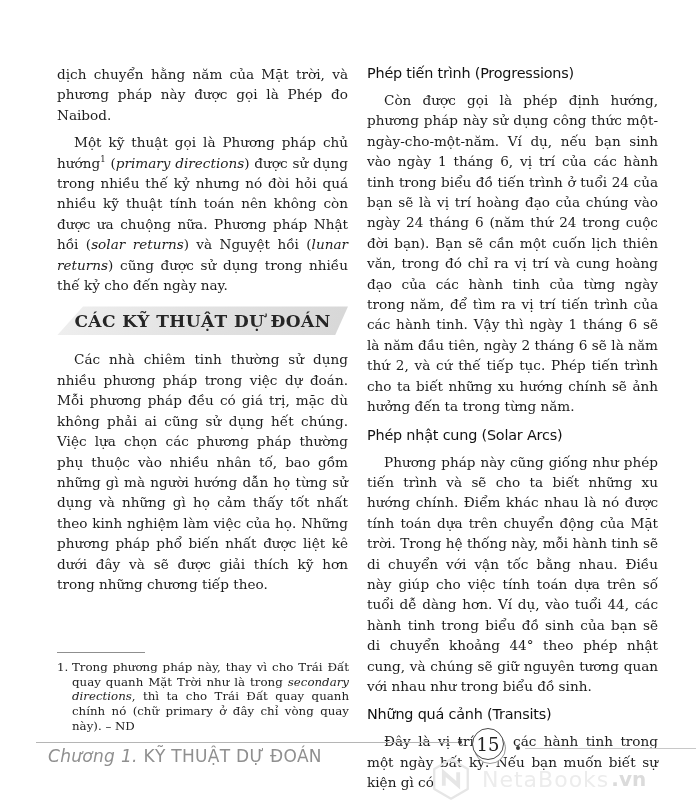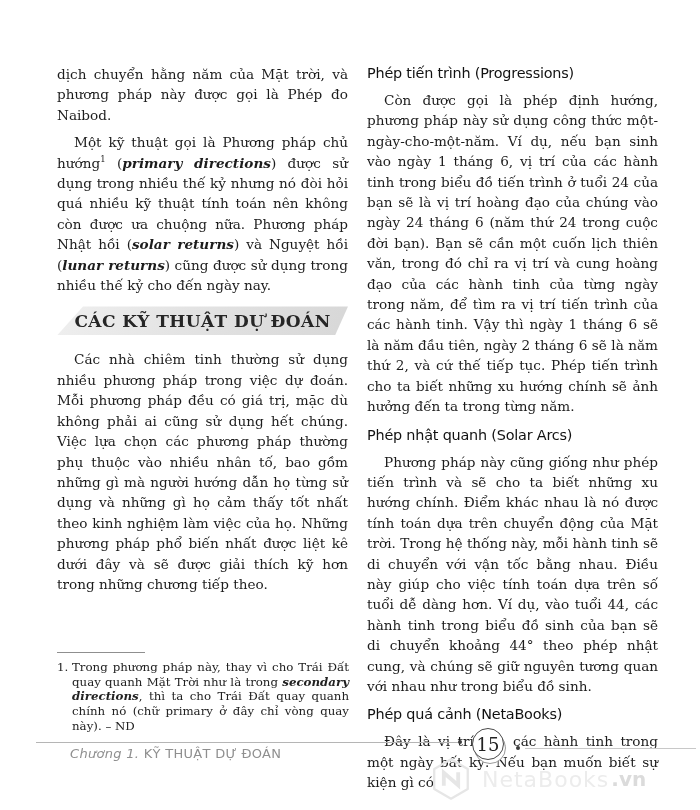--- a/index.html
+++ b/index.html
@@ -6,21 +6,21 @@
   .page{
     position:relative;width:700px;height:810px;background:#ffffff;overflow:hidden;
     font-family:"DejaVu Serif","Liberation Serif",serif;color:#1c1c1c;
     margin:0 auto;
   }
   .col{position:absolute;top:64px;width:291px;font-size:13.6px;line-height:20.4px;text-align:justify;}
   .col-left{left:57px;}
   .col-right{left:367px;}
   .col p{margin:0 0 7px 0;}
   .col p.indent{text-indent:17px;}
-  .it{font-style:italic;font-weight:bold;}
+  .it{font-style:italic;}
   .sup{font-size:0.62em;vertical-align:super;line-height:0;}
 
   .banner{
     height:29px;margin:11px 0 14px 0;
     background:linear-gradient(110deg,#efefef 0%,#e3e3e3 45%,#d7d7d7 100%);
     clip-path:polygon(26px 0,100% 0,calc(100% - 13px) 100%,0 100%);
     display:flex;align-items:center;justify-content:center;
   }
   .banner span{
     font-weight:bold;font-size:17px;letter-spacing:0.4px;color:#262626;
@@ -33,23 +33,23 @@
   }
   .sec:first-child h2{margin-top:0;}
 
   .footnote-block{position:absolute;left:57px;top:652px;width:292px;}
   .fn-rule{width:88px;height:1px;background:#8f8f8f;margin-bottom:7px;}
   .fn{position:relative;padding-left:15px;font-size:11.8px;line-height:14.7px;text-align:justify;color:#222;}
   .fn-marker{position:absolute;left:0;top:0;}
 
   .footer-rule-left{position:absolute;left:36px;top:742px;width:423px;height:1px;background:#b5b5b5;}
   .footer-chapter{
-    position:absolute;left:70px;top:746px;
+    position:absolute;left:48px;top:746px;
     font-family:"DejaVu Sans","Liberation Sans",sans-serif;
-    font-size:13px;color:#8f8f8f;letter-spacing:0.3px;white-space:nowrap;
+    font-size:17px;color:#8f8f8f;letter-spacing:0.3px;white-space:nowrap;
   }
   .footer-chapter .ch-label{font-style:italic;}
   .dot{position:absolute;width:4px;height:4px;border-radius:50%;background:#3c3c3c;}
   .dot-left{left:458px;top:740px;}
   .dot-right{left:516px;top:746px;}
   .footer-rule-right{position:absolute;left:525px;top:748px;width:171px;height:1px;background:#c8c8c8;}
 
   .badge-shadow{position:absolute;left:474px;top:732px;width:30px;height:30px;border:1px solid #9a9a9a;border-radius:50%;background:#fff;}
   .page-badge{
     position:absolute;left:472px;top:728px;width:30px;height:30px;
@@ -87,25 +87,25 @@
       <span><span>Trong phương pháp này, thay vì cho Trái Đất quay quanh Mặt Trời như là trong </span><span class="it">secondary directions</span><span>, thì ta cho Trái Đất quay quanh chính nó (chữ primary ở đây chỉ vòng quay này). – ND</span></span>
     </div>
   </div>
 
   <div class="col col-right">
     <div class="sec">
       <h2>Phép tiến trình (Progressions)</h2>
       <p class="para indent"><span>Còn được gọi là phép định hướng, phương pháp này sử dụng công thức một-ngày-cho-một-năm. Ví dụ, nếu bạn sinh vào ngày 1 tháng 6, vị trí của các hành tinh trong biểu đồ tiến trình ở tuổi 24 của bạn sẽ là vị trí hoàng đạo của chúng vào ngày 24 tháng 6 (năm thứ 24 trong cuộc đời bạn). Bạn sẽ cần một cuốn lịch thiên văn, trong đó chỉ ra vị trí và cung hoàng đạo của các hành tinh của từng ngày trong năm, để tìm ra vị trí tiến trình của các hành tinh. Vậy thì ngày 1 tháng 6 sẽ là năm đầu tiên, ngày 2 tháng 6 sẽ là năm thứ 2, và cứ thế tiếp tục. Phép tiến trình cho ta biết những xu hướng chính sẽ ảnh hưởng đến ta trong từng năm.</span></p>
     </div>
     <div class="sec">
-      <h2>Phép nhật quanh (Solar Arcs)</h2>
+      <h2>Phép nhật cung (Solar Arcs)</h2>
       <p class="para indent"><span>Phương pháp này cũng giống như phép tiến trình và sẽ cho ta biết những xu hướng chính. Điểm khác nhau là nó được tính toán dựa trên chuyển động của Mặt trời. Trong hệ thống này, mỗi hành tinh sẽ di chuyển với vận tốc bằng nhau. Điều này giúp cho việc tính toán dựa trên số tuổi dễ dàng hơn. Ví dụ, vào tuổi 44, các hành tinh trong biểu đồ sinh của bạn sẽ di chuyển khoảng 44° theo phép nhật cung, và chúng sẽ giữ nguyên tương quan với nhau như trong biểu đồ sinh.</span></p>
     </div>
     <div class="sec">
-      <h2>Phép quá cảnh (NetaBooks)</h2>
+      <h2>Những quá cảnh (Transits)</h2>
       <p class="para indent"><span>Đây là vị trí của các hành tinh trong một ngày bất kỳ. Nếu bạn muốn biết sự kiện gì có</span></p>
     </div>
   </div>
 
   <div class="watermark">
     <svg class="wm-logo" width="46" height="46" viewBox="0 0 48 48" fill="none">
       <path d="M24 3.5 L41.5 13.5 V34.5 L24 44.5 L6.5 34.5 V13.5 Z" stroke="#e6e6e6" stroke-width="2.4" stroke-linejoin="round" fill="none"></path>
       <path d="M16.5 31 V17.5 L31.5 30.5 V17" stroke="#e6e6e6" stroke-width="4" stroke-linejoin="miter" fill="none"></path>
     </svg>
     <span class="wm-brand">NetaBooks</span>

